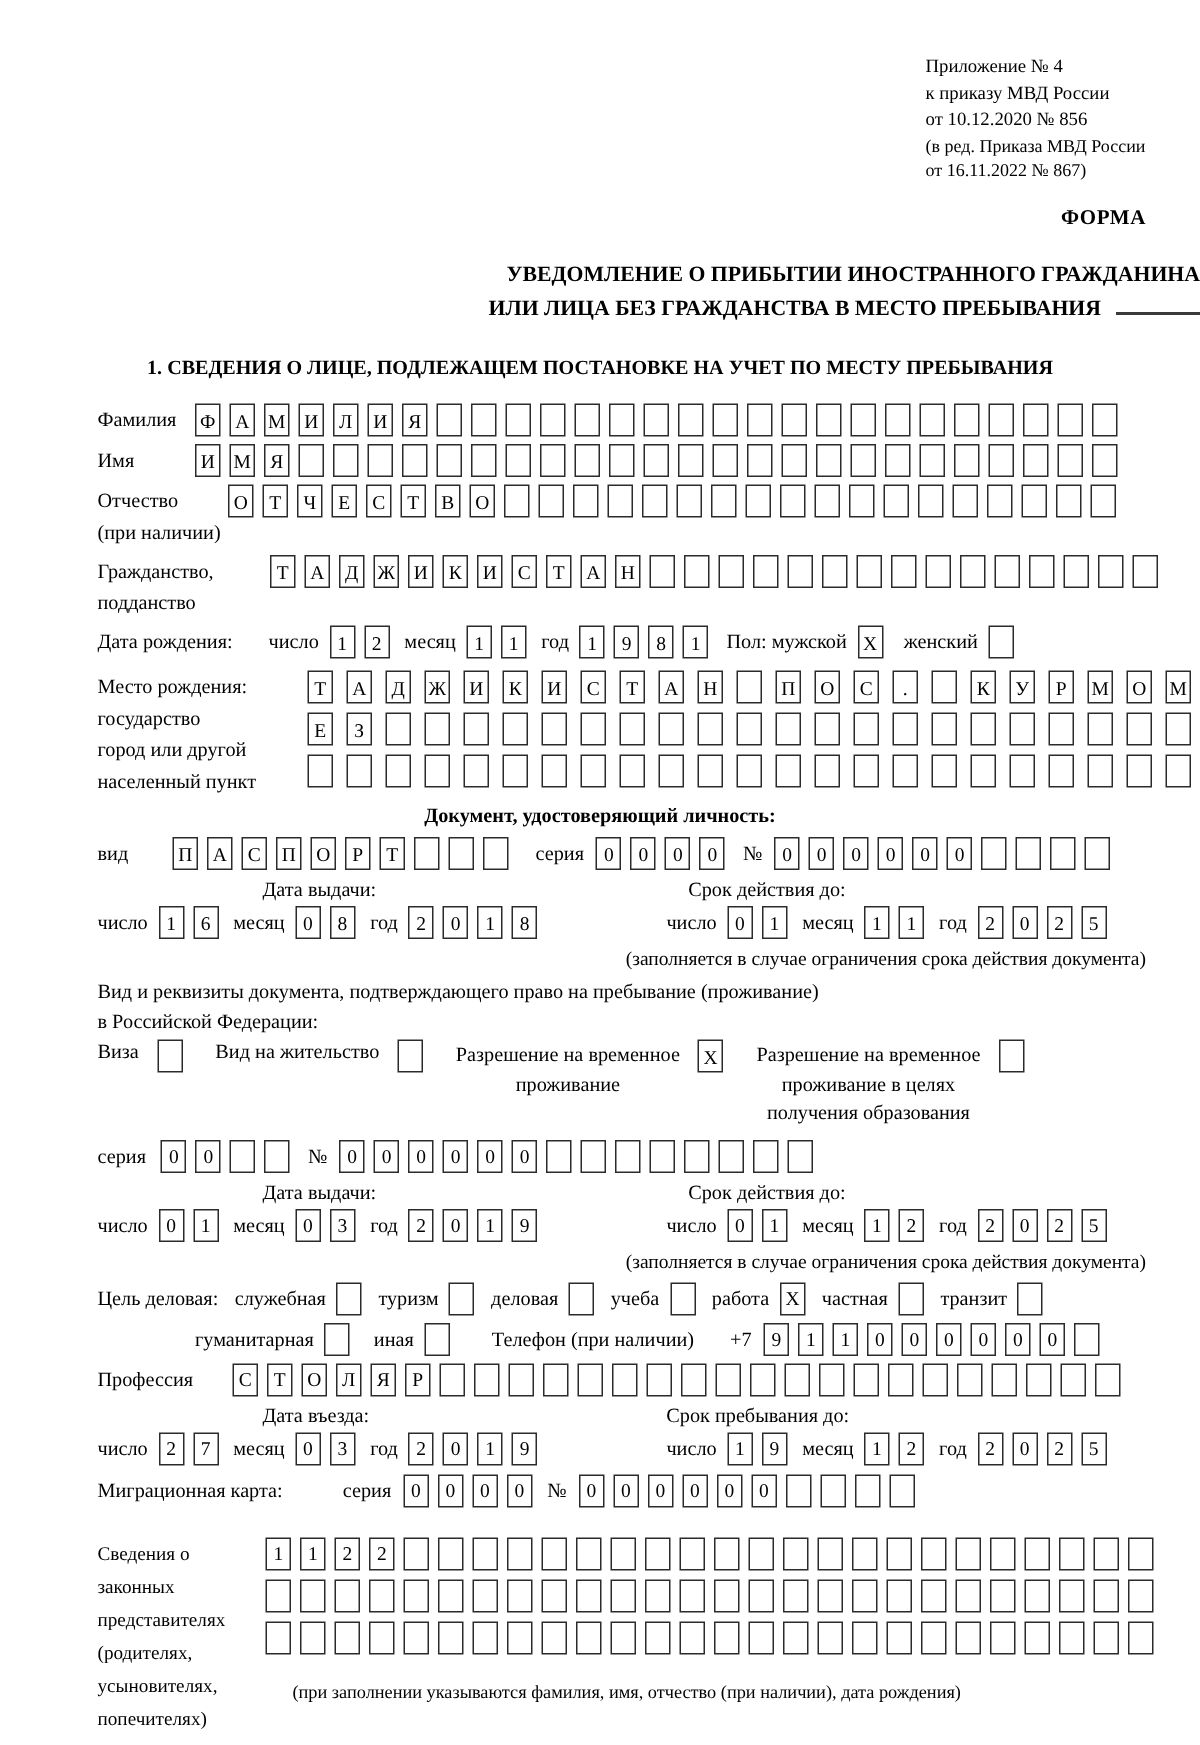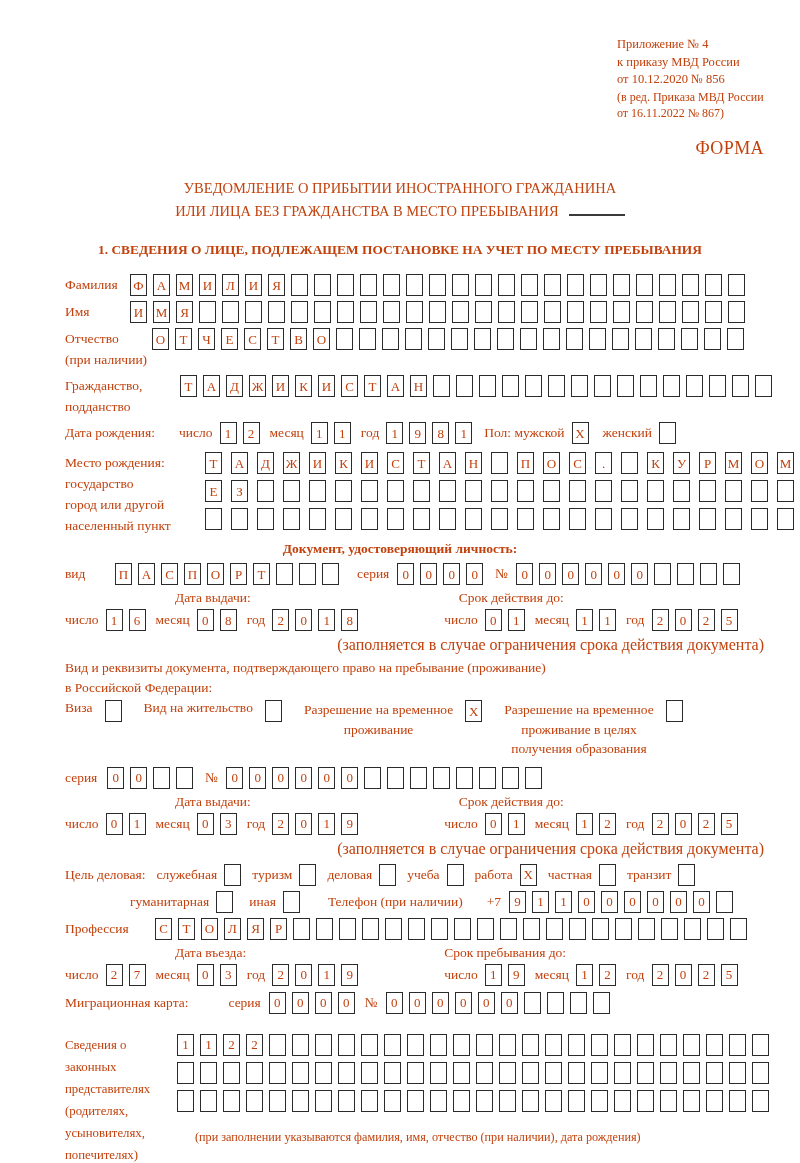--- a/index.html
+++ b/index.html
@@ -1,26 +1,26 @@
 <!DOCTYPE html>
 <html><head>
 <meta charset="utf-8">
 <style>
   * { box-sizing: border-box; }
   html,body { margin:0; padding:0; background:#ffffff; }
   .page {
     position:relative; width:800px; height:1163px; overflow:hidden;
-    background:#ffffff; color:#c2410c;
+    background:#ffffff; color:#000000;
     font-family:"Liberation Serif","DejaVu Serif",serif;
     font-size:13.5px;
   }
   .appendix { margin:36px 0 0 617px; font-size:12.5px; line-height:1.4; white-space:nowrap; }
   .appendix .small { font-size:12px; }
-  .forma { text-align:right; margin:16px 36px 0 0; font-weight:normal; font-size:18px; letter-spacing:0.4px; }
-  .title { text-align:center; margin-top:18px; font-weight:normal; font-size:14.5px; line-height:1.55; }
+  .forma { text-align:right; margin:16px 36px 0 0; font-weight:bold; font-size:14px; letter-spacing:0.4px; }
+  .title { text-align:right; margin-top:18px; font-weight:bold; font-size:14.5px; line-height:1.55; }
   .blank-line { display:inline-block; width:56px; border-bottom:2px solid #3a3a3a; margin-left:10px; height:12px; }
   .sec-heading { text-align:center; margin-top:20px; font-weight:bold; font-size:13.4px; }
   .body { margin-top:16px; }
 
   .frow { display:flex; align-items:center; margin:0 0 5px 65px; }
   .align-start { align-items:flex-start; }
   .lbl { flex:0 0 auto; white-space:nowrap; }
   .w65 { width:65px; } .w87 { width:87px; } .w115 { width:115px; }
   .lblcol { flex:0 0 auto; line-height:21px; white-space:nowrap; }
   .cells { display:inline-flex; gap:6px; flex:0 0 auto; }
@@ -34,21 +34,21 @@
   .rowstack > .cells { margin-bottom:6px; }
   .rowstack > .cells:last-child { margin-bottom:0; }
 
   .hdr2 { display:flex; margin:2px 0 3px 65px; }
   .hdr2 .h-a { margin-left:110px; }
   .hdr2 .h-b { margin-left:208px; }
   .hdr2 .h-c { margin-left:198px; }
   .daterow .mlbl { margin:0 7px 0 10px; }
   .daterow .mlbl:first-child { margin-left:0; }
   .daterow .grp2 { margin-left:86px; }
-  .note { text-align:right; margin:3px 36px 6px 0; font-size:16px; }
+  .note { text-align:right; margin:3px 36px 6px 0; font-size:13px; }
   .plain { margin:2px 0 4px 65px; }
 
   .opts { margin-top:4px; margin-bottom:8px; }
   .opt { display:flex; align-items:flex-start; gap:12px; margin-right:22px; }
   .opt .optlines { text-align:center; line-height:1.45; }
   .opt:last-child { margin-right:0; }
 
   .opt2 { display:inline-flex; align-items:center; gap:7px; margin-left:11px;text-align:center; }
 
   .rep-note { margin-top:12px; font-size:12.2px; white-space:nowrap; margin-left:18px; }

